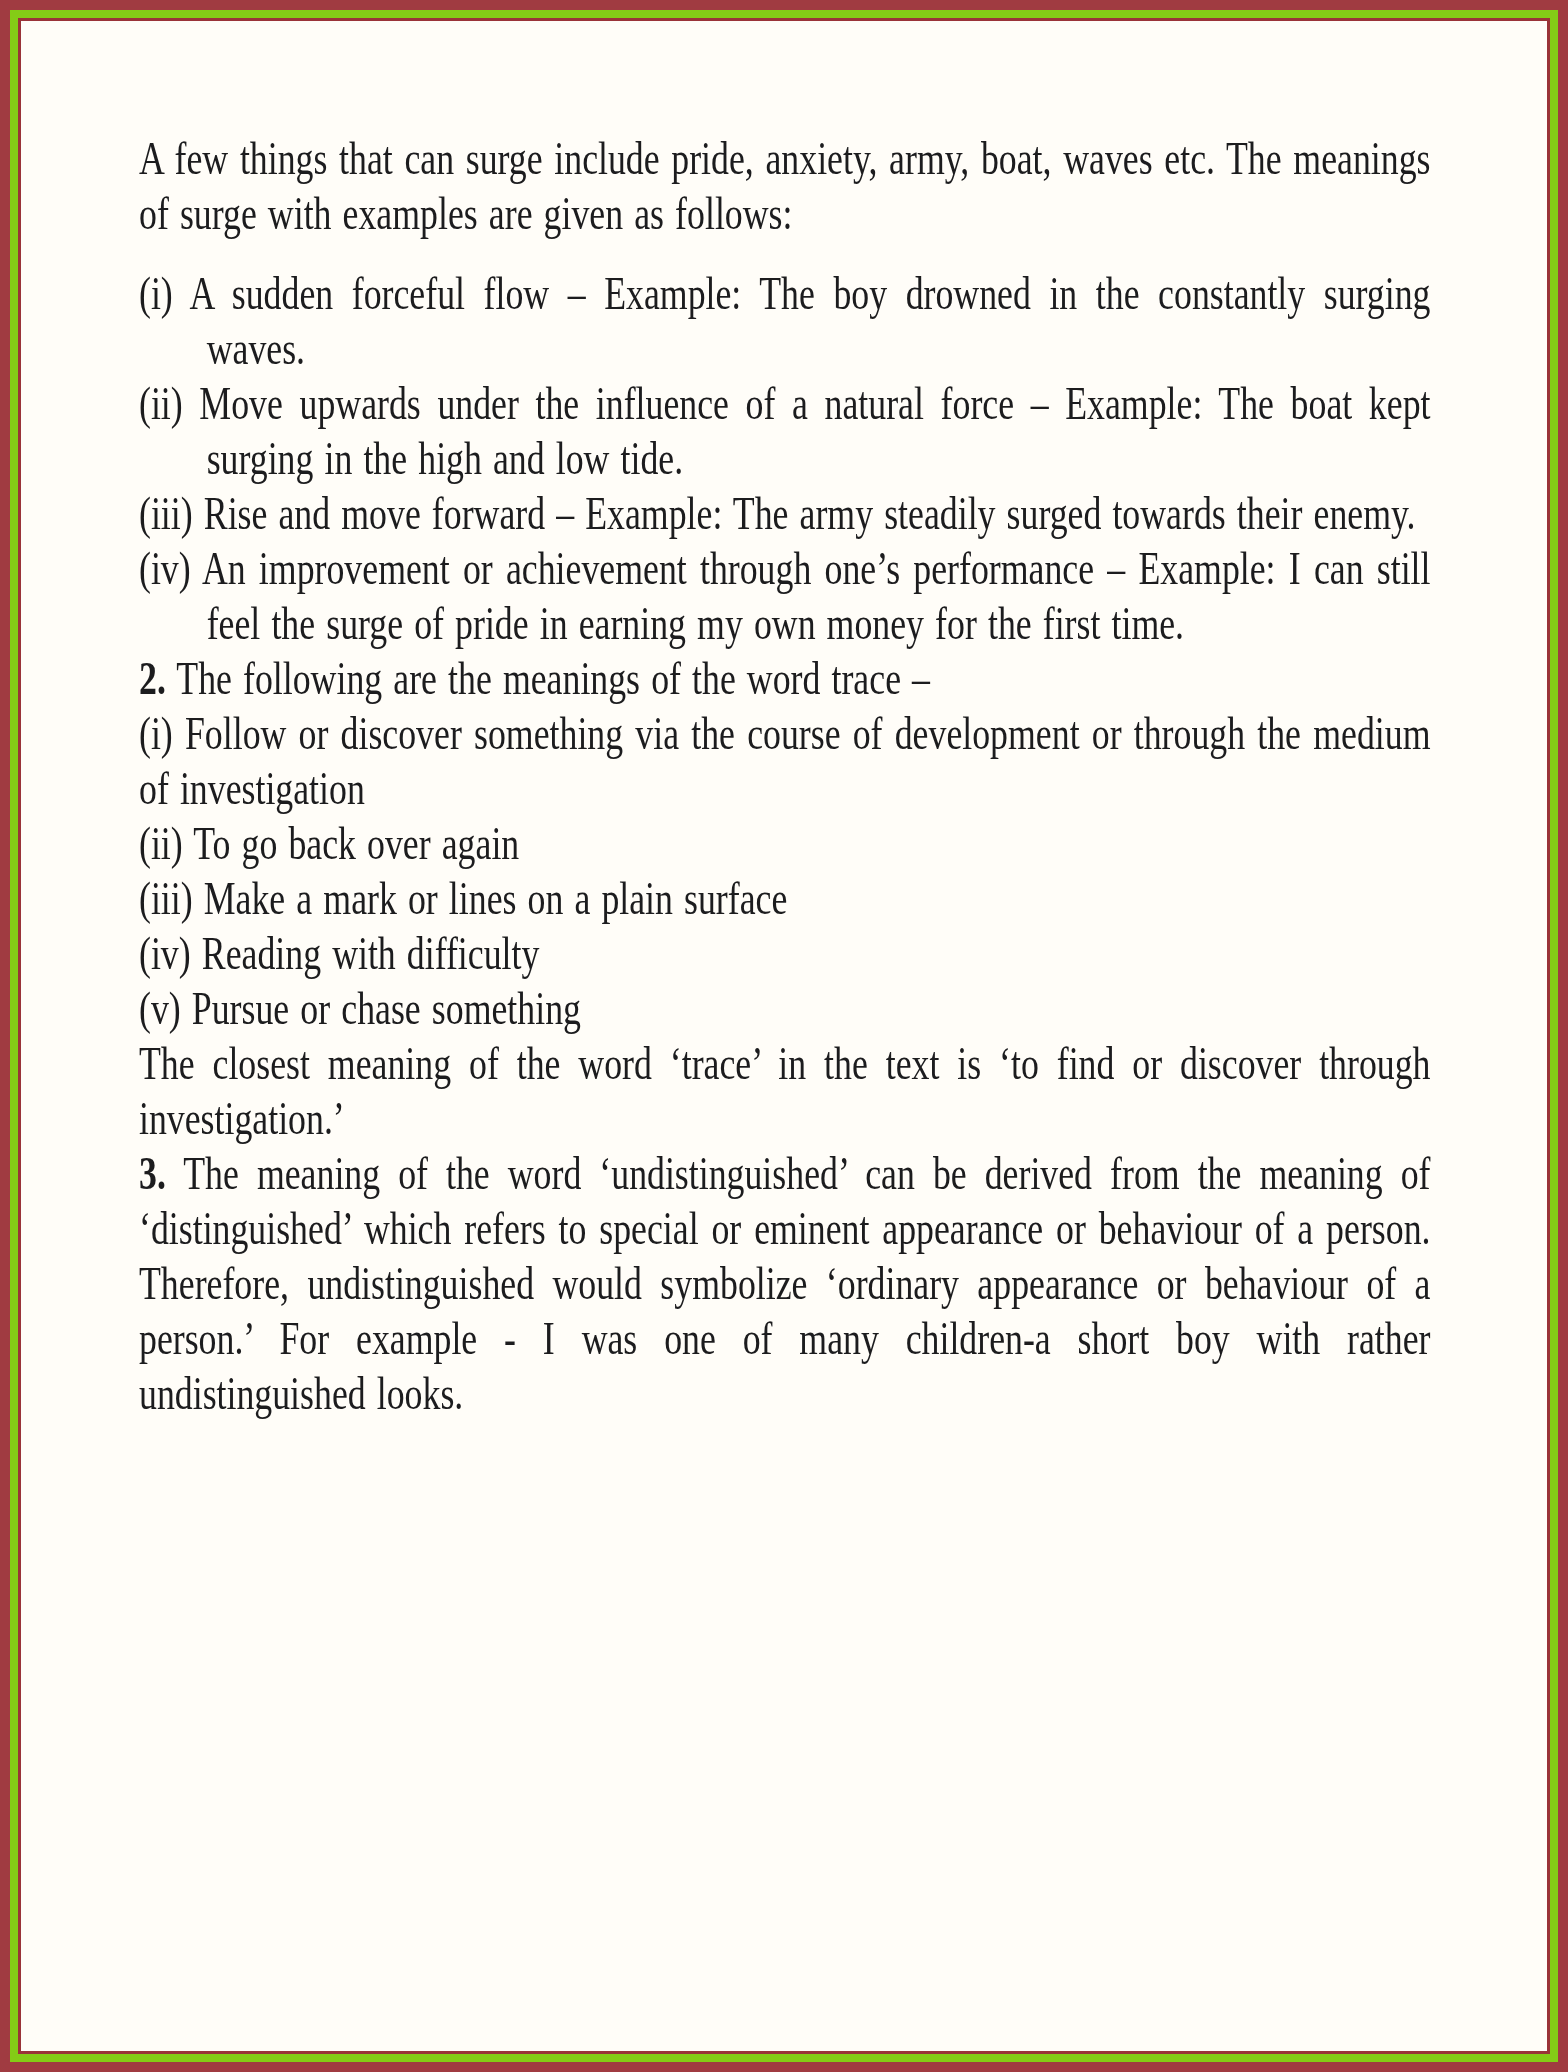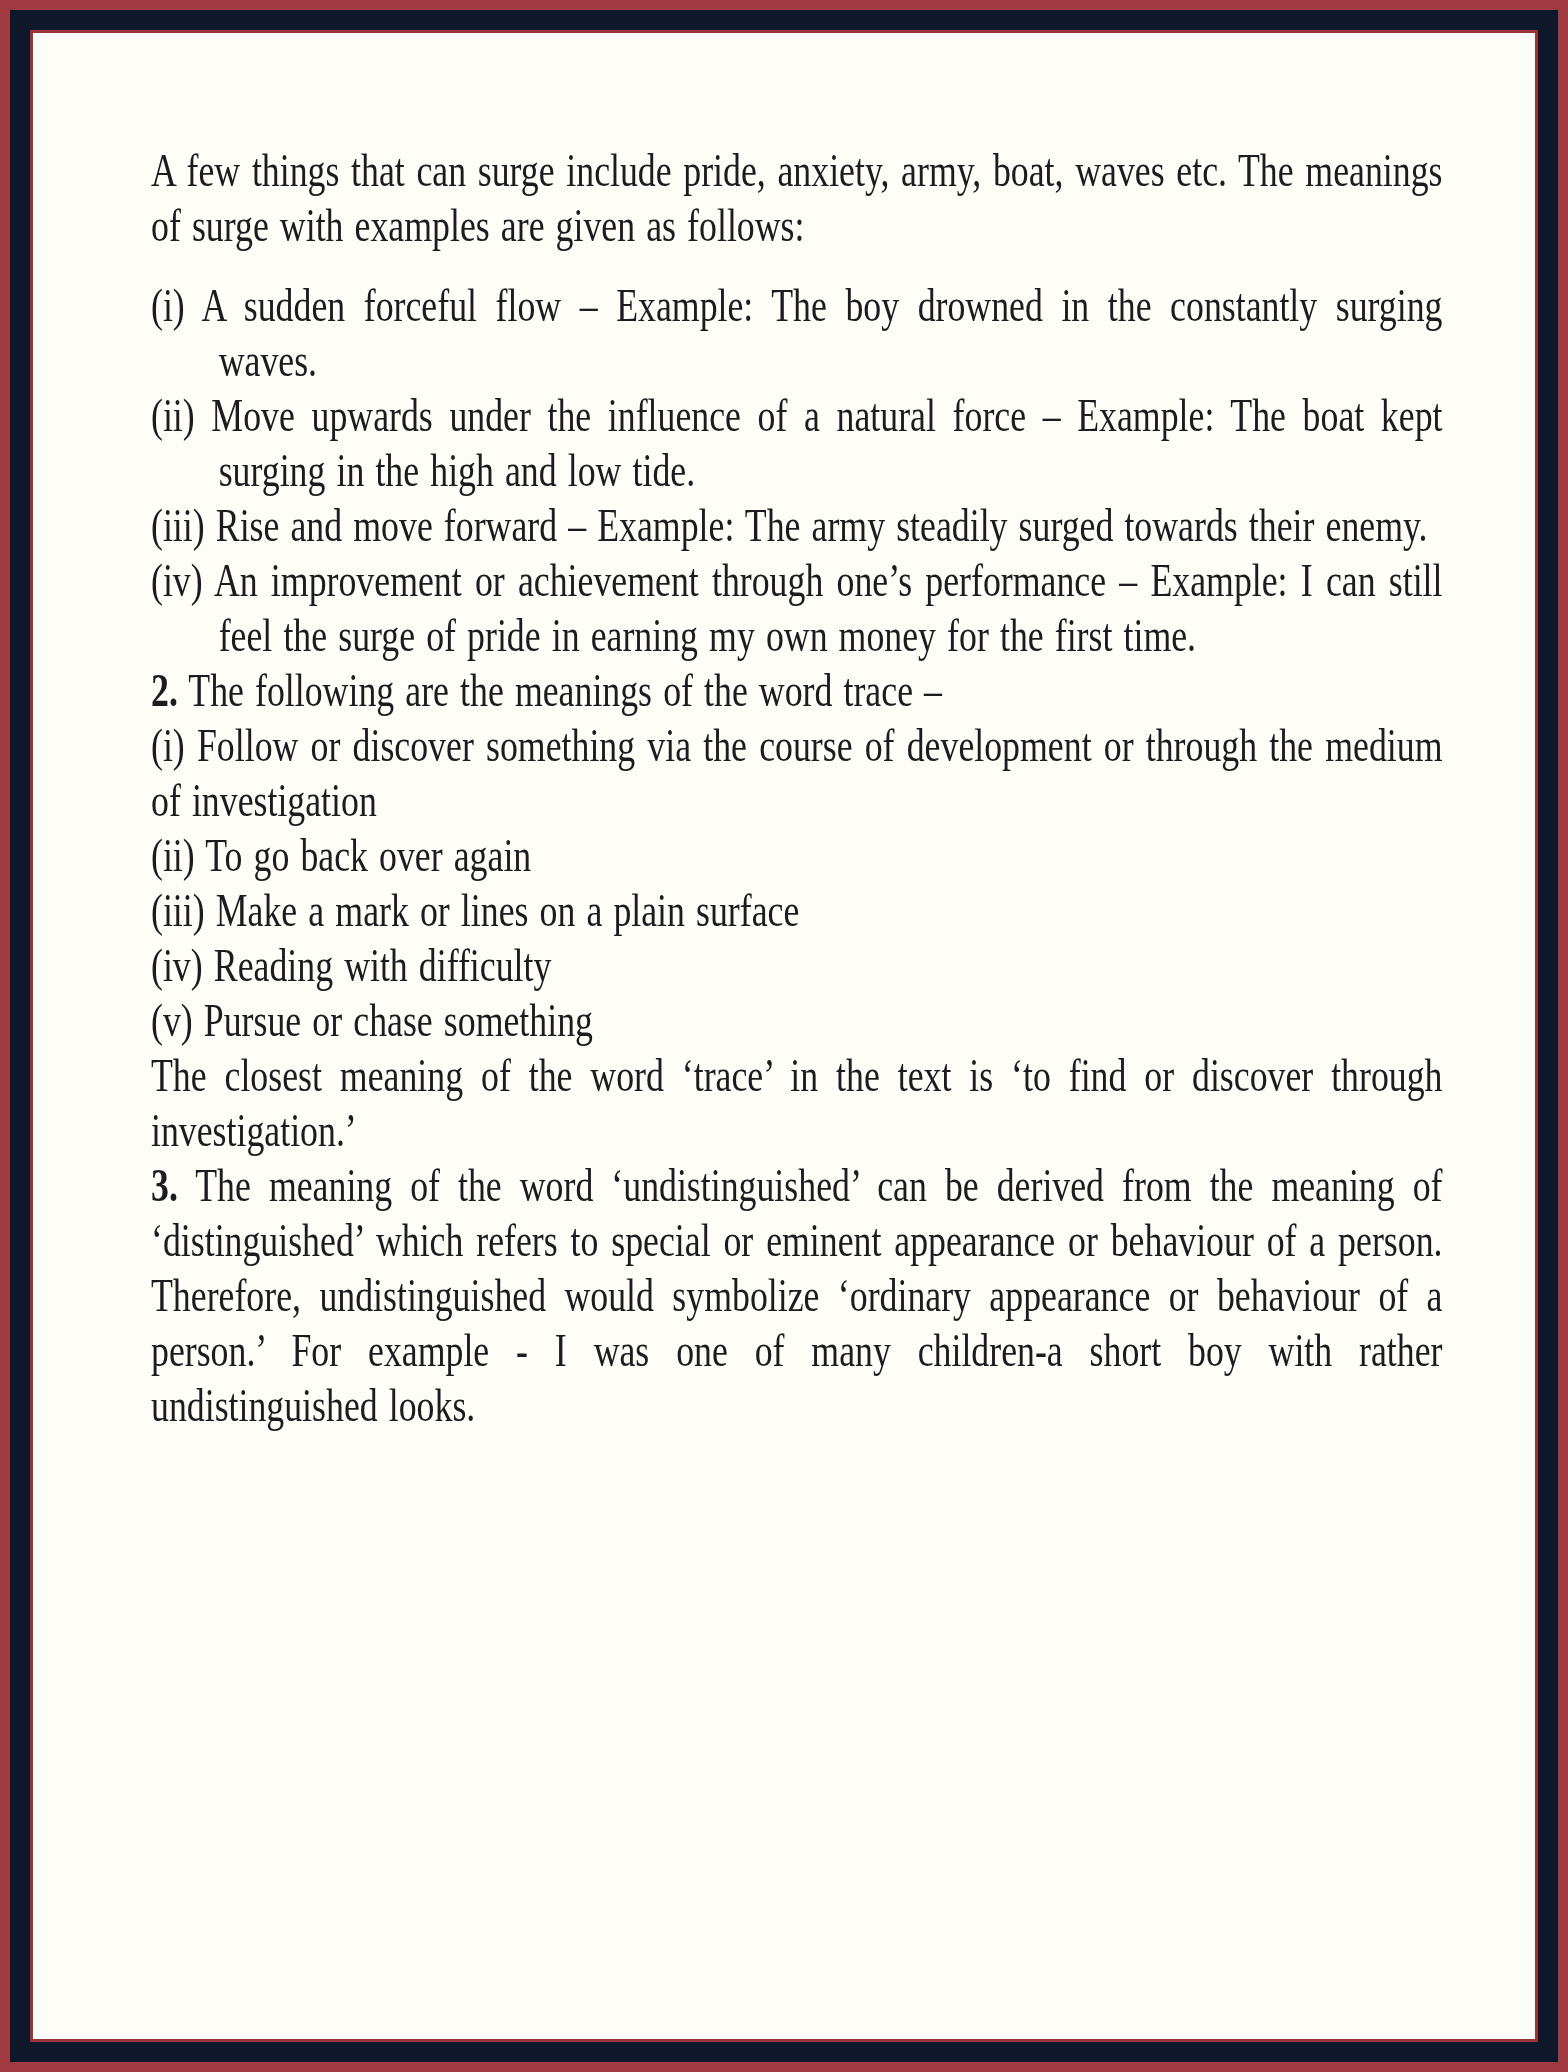--- a/index.html
+++ b/index.html
@@ -2,21 +2,21 @@
 <html><head>
 <meta charset="utf-8">
 <style>
   html,body { margin:0; padding:0; background:#ffffff; }
   .page {
     width:1568px; height:2072px; box-sizing:border-box;
     background:#a03b41; padding:10px;
   }
   .mat {
     width:100%; height:100%; box-sizing:border-box;
-    background:#0f172a; padding:20px;
+    background:#84cc16; padding:8px;
   }
   .sheet {
     width:100%; height:100%; box-sizing:border-box;
     border:3px solid #9a3338; background:#fffdf8;
     padding:110px 0 0 118px; overflow:hidden;
   }
   
   .textcol {
     width:1660px; transform:scaleX(0.778); transform-origin:0 0;
     font-family:"Liberation Serif", serif;

